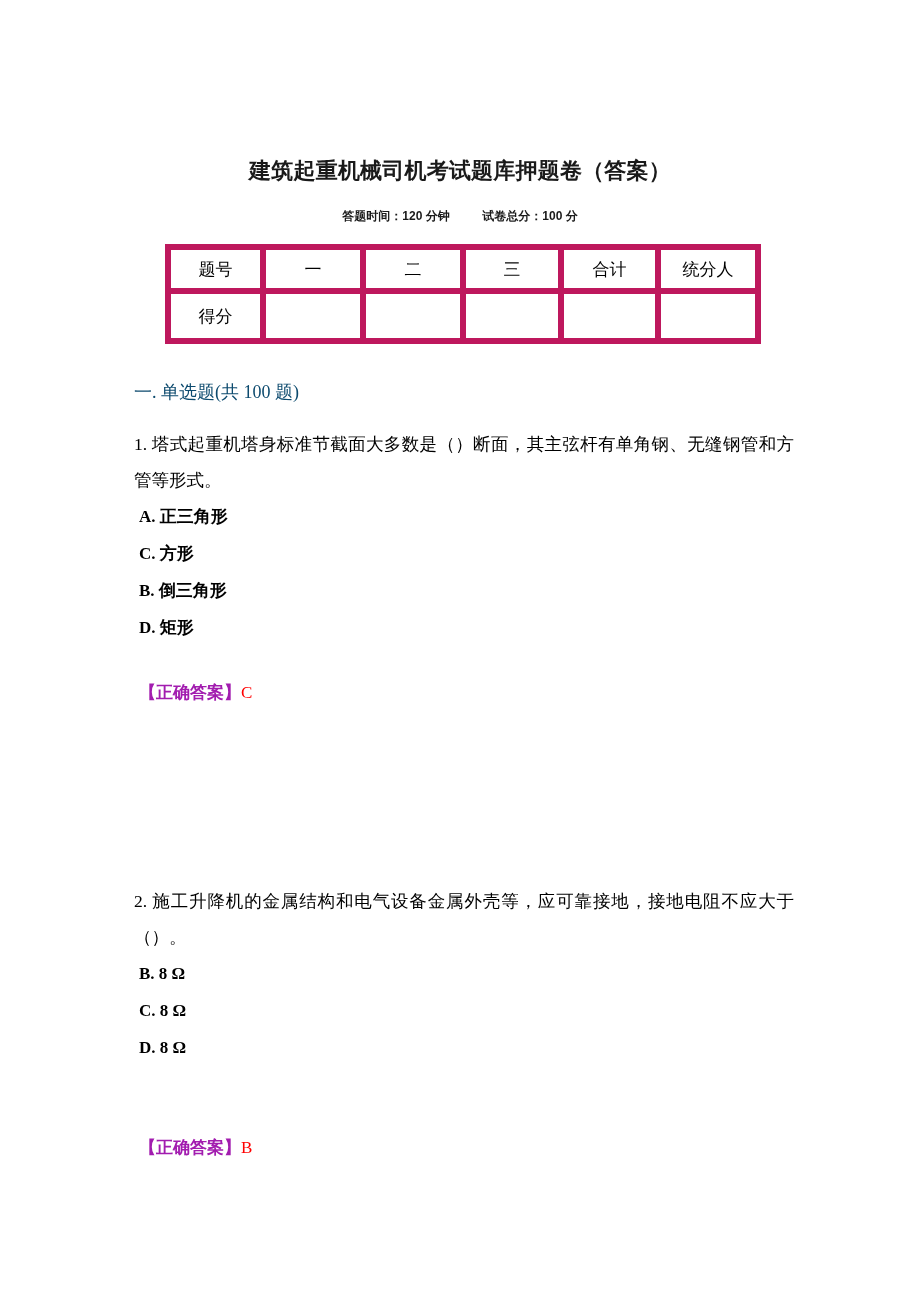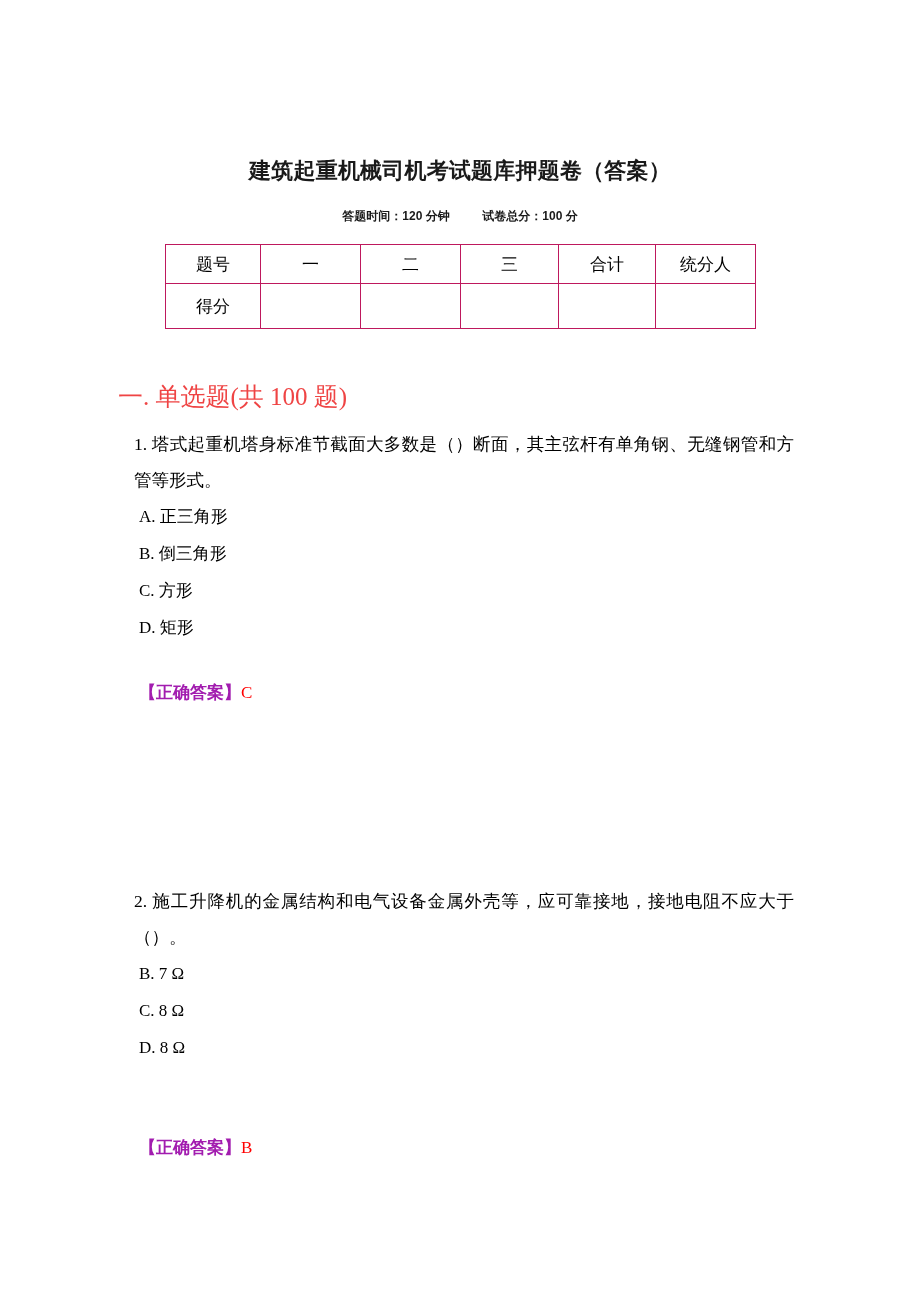--- a/index.html
+++ b/index.html
@@ -61,64 +61,65 @@
   
   .score-table {
     position: absolute;
     left: 165px;
     top: 206px;
     width: 590px;
     border-collapse: collapse;
     table-layout: fixed;
   }
   .score-table td {
-    border: 1px solid #be185d;
+    border: 6px solid #be185d;
     text-align: center;
     vertical-align: middle;
     font-family: "Liberation Serif", "DejaVu Serif", serif;
     font-size: 17px;
     color: #000000;
     padding: 0;
   }
   .score-table tr.head-row td { height: 38px; }
   .score-table tr.score-row td { height: 44px; text-align: center; }
 
   .col-label { width: 95px; }
   .col-n     { width: 100px; }
   .col-n3    { width: 98px; }
   .col-sum   { width: 97px; }
   .col-who   { width: 100px; }
 
   
   .section-heading {
     position: absolute;
-    left: 118px;
+    left: 134px;
     top: 342px;
-    font-size: 25px;
-    color: #ef4444;
+    font-size: 18px;
+    color: #0c4a6e;
     white-space: nowrap;
   }
 
   .q-block {
     position: absolute;
     left: 134px;
     width: 660px;
   }
   .q-text {
     font-size: 17.5px;
     line-height: 36px;
     color: #000000;
     text-align: justify;
   }
   .opt {
     font-size: 17px;
     line-height: 37px;
     color: #000000;
     margin-left: 5px;
     white-space: nowrap;
+    font-weight: bold;
   }
   .answer {
     font-size: 17px;
     line-height: 30px;
     white-space: nowrap;
     margin-left: 5px;
   }
   .answer .ans-label {
     color: #a21caf;
     font-weight: bold;
@@ -167,34 +168,34 @@
         <td></td>
       </tr>
     </tbody>
   </table>
 
   <div class="section-heading">一. 单选题(共 100 题)</div>
 
   <div class="q-block" style="top:388px;">
     <div class="q-text">1. 塔式起重机塔身标准节截面大多数是（）断面，其主弦杆有单角钢、无缝钢管和方管等形式。</div>
     <div class="opt">A. 正三角形</div>
+    <div class="opt">C. 方形</div>
     <div class="opt">B. 倒三角形</div>
-    <div class="opt">C. 方形</div>
     <div class="opt">D. 矩形</div>
   </div>
 
   <div class="q-block" style="top:640px;">
     <div class="answer">
       <span class="ans-label">【正确答案】</span><span class="ans-value">C</span>
     </div>
   </div>
 
   <div class="q-block" style="top:845px;">
     <div class="q-text">2. 施工升降机的金属结构和电气设备金属外壳等，应可靠接地，接地电阻不应大于（）。</div>
-    <div class="opt">B. 7 Ω</div>
+    <div class="opt">B. 8 Ω</div>
     <div class="opt">C. 8 Ω</div>
     <div class="opt">D. 8 Ω</div>
   </div>
 
   <div class="q-block" style="top:1095px;">
     <div class="answer">
       <span class="ans-label">【正确答案】</span><span class="ans-value">B</span>
     </div>
   </div>
 

